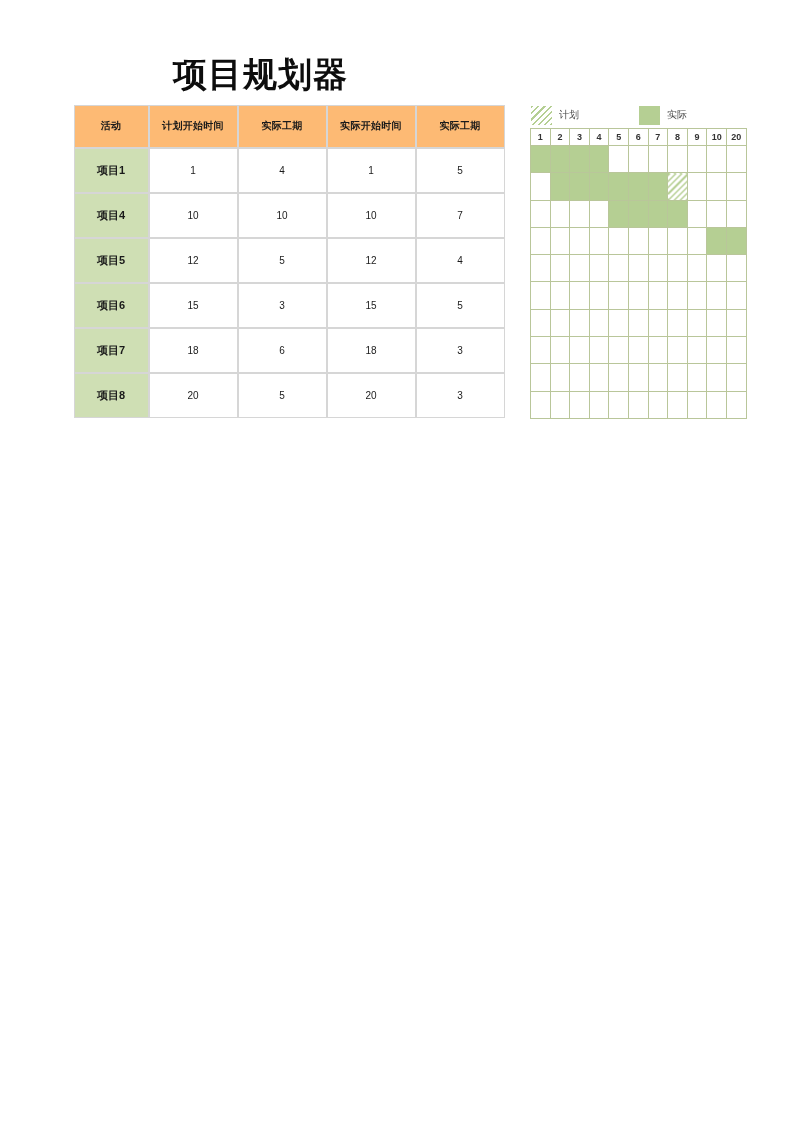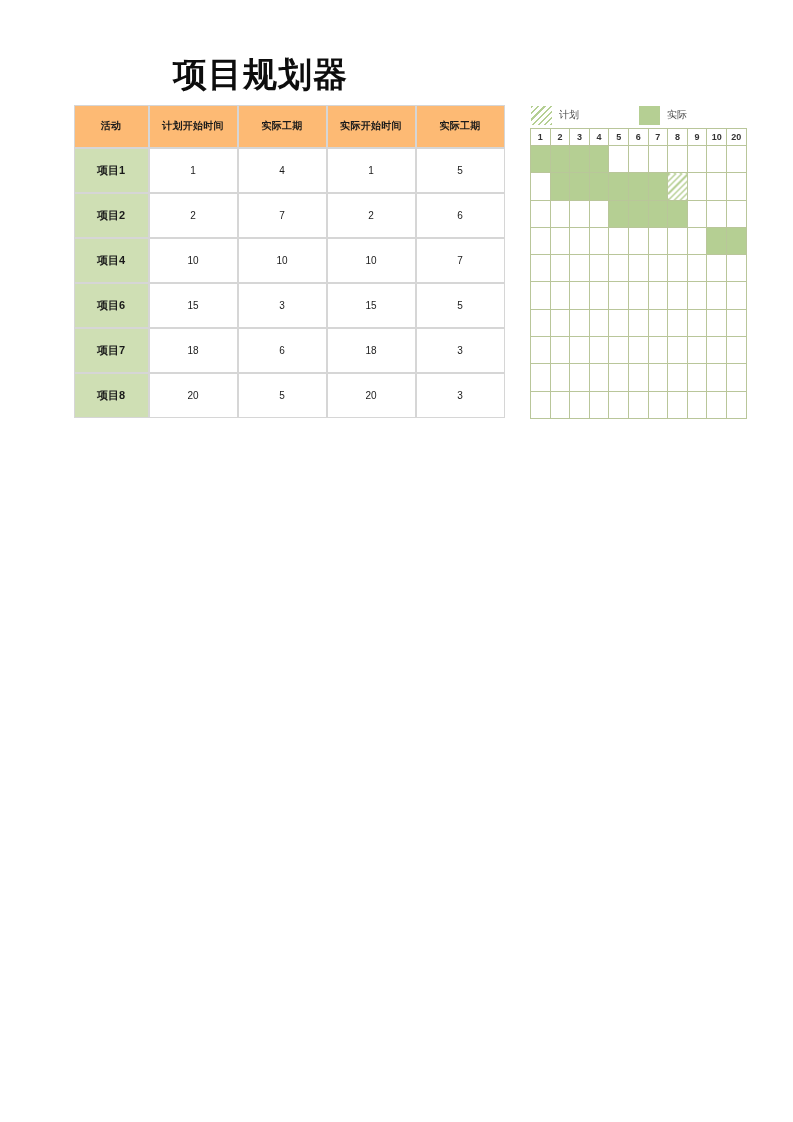--- a/index.html
+++ b/index.html
@@ -175,32 +175,32 @@
   </thead>
   <tbody>
     <tr>
       <td class="row-head">项目1</td>
       <td>1</td>
       <td>4</td>
       <td>1</td>
       <td>5</td>
     </tr>
     <tr>
-      <td class="row-head">项目2</td>
-      <td>2</td>
-      <td>7</td>
-      <td>2</td>
-      <td>6</td>
-    </tr>
-    <tr>
       <td class="row-head">项目4</td>
       <td>10</td>
       <td>10</td>
       <td>10</td>
       <td>7</td>
+    </tr>
+    <tr>
+      <td class="row-head">项目5</td>
+      <td>12</td>
+      <td>5</td>
+      <td>12</td>
+      <td>4</td>
     </tr>
     <tr>
       <td class="row-head">项目6</td>
       <td>15</td>
       <td>3</td>
       <td>15</td>
       <td>5</td>
     </tr>
     <tr>
       <td class="row-head">项目7</td>

